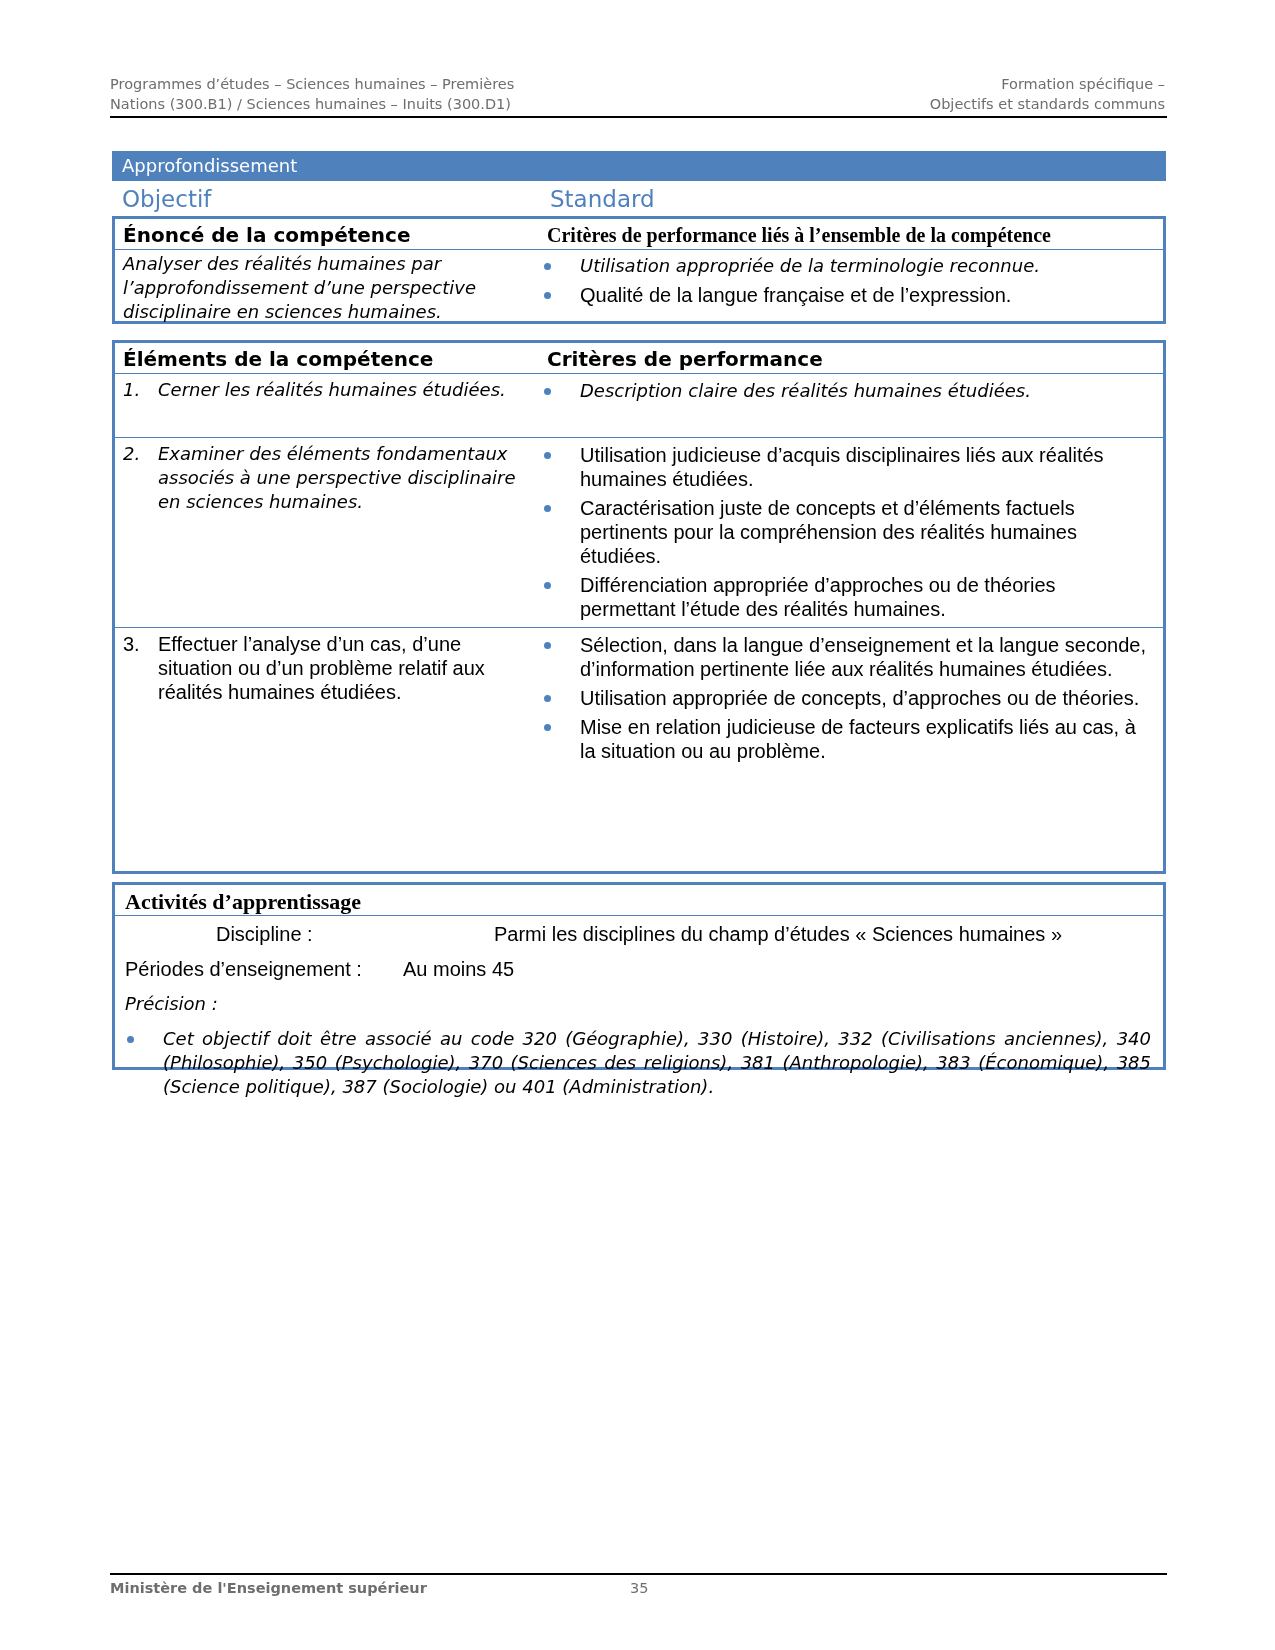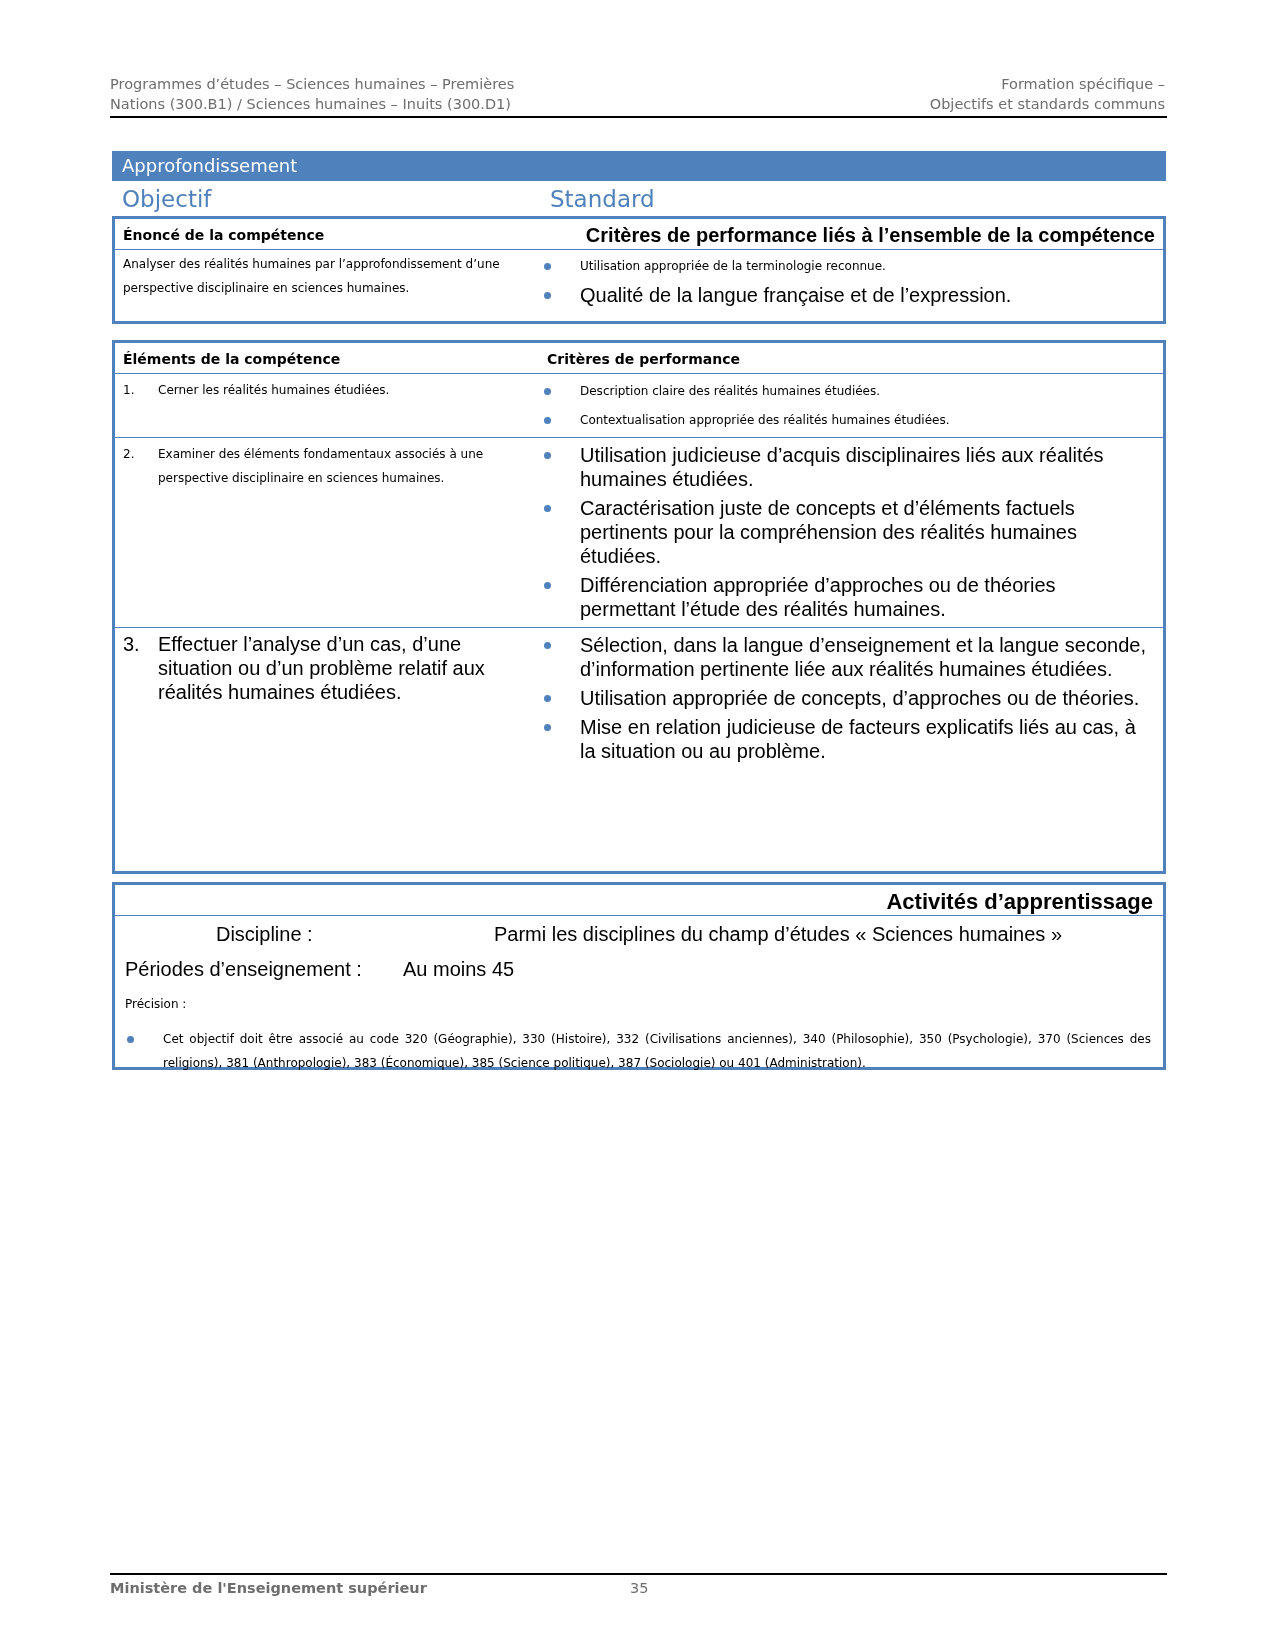--- a/index.html
+++ b/index.html
@@ -25,24 +25,24 @@
     .col-heads .h { position: absolute; top: 0; color: #4f81bd; font-weight: normal; font-size: 23px; line-height: 34px; }
     .col-heads .h.left { left: 10px; }
     .col-heads .h.right { left: 438px; }
 
     .box { position: absolute; left: 112px; width: 1054px; border: 3px solid #4f81bd; }
     .row { display: flex; border-top: 1px solid #4f81bd; }
     .row:first-child { border-top: none; }
     .cell-l { width: 425px; padding: 3px 8px 0 8px; }
     .cell-r { flex: 1; padding: 3px 8px 0 15px; }
 
-    .hd { font-weight: bold; font-size: 14px; line-height: 27px; }
-    .hd-arial { font-family: Liberation Sans, sans-serif; font-weight: bold; font-size: 20px; line-height: 27px; text-align: right; }
+    .hd { font-weight: bold; font-size: 20px; line-height: 27px; }
+    .hd-arial { font-family: Liberation Serif, serif; font-weight: bold; font-size: 20px; line-height: 27px; }
 
-    .t { font-size: 12px; line-height: 24px; }
+    .t { font-size: 18px; line-height: 24px; font-style: italic; }
     .t-arial { font-family: "Liberation Sans", sans-serif; font-size: 20px; line-height: 24px; }
 
     ul.bul { list-style: none; }
     ul.bul li { position: relative; padding-left: 40px; margin-bottom: 5px; }
     ul.bul li .dot { position: absolute; left: 4px; top: 9px; width: 7px; height: 7px; border-radius: 50%; background: #4f81bd; }
 
     .num-item { position: relative; padding-left: 35px; }
     .num-item .n { position: absolute; left: 0; top: 0; }
 
     .act-row { display: flex; padding: 0 10px; }
@@ -104,21 +104,20 @@
   </div>
 
   <div class="row" style="height:64px;">
     <div class="cell-l t num-item" style="padding-left:43px; padding-top:4px;">
       <span class="n" style="left:8px; top:4px;">1.</span>
       <span>Cerner les réalités humaines étudiées.</span>
     </div>
     <div class="cell-r" style="padding-top:5px; padding-left:0;">
       <ul class="bul">
         <li class="t"><span class="dot"></span><span>Description claire des réalités humaines étudiées.</span></li>
-        <li class="t"><span class="dot"></span><span>Contextualisation appropriée des réalités humaines étudiées.</span></li>
       </ul>
     </div>
   </div>
 
   <div class="row" style="height:190px;">
     <div class="cell-l t num-item" style="padding-left:43px; padding-top:4px;">
       <span class="n" style="left:8px; top:4px;">2.</span>
       <span>Examiner des éléments fondamentaux associés à une perspective disciplinaire en sciences humaines.</span>
     </div>
     <div class="cell-r" style="padding-top:5px; padding-left:0;">

